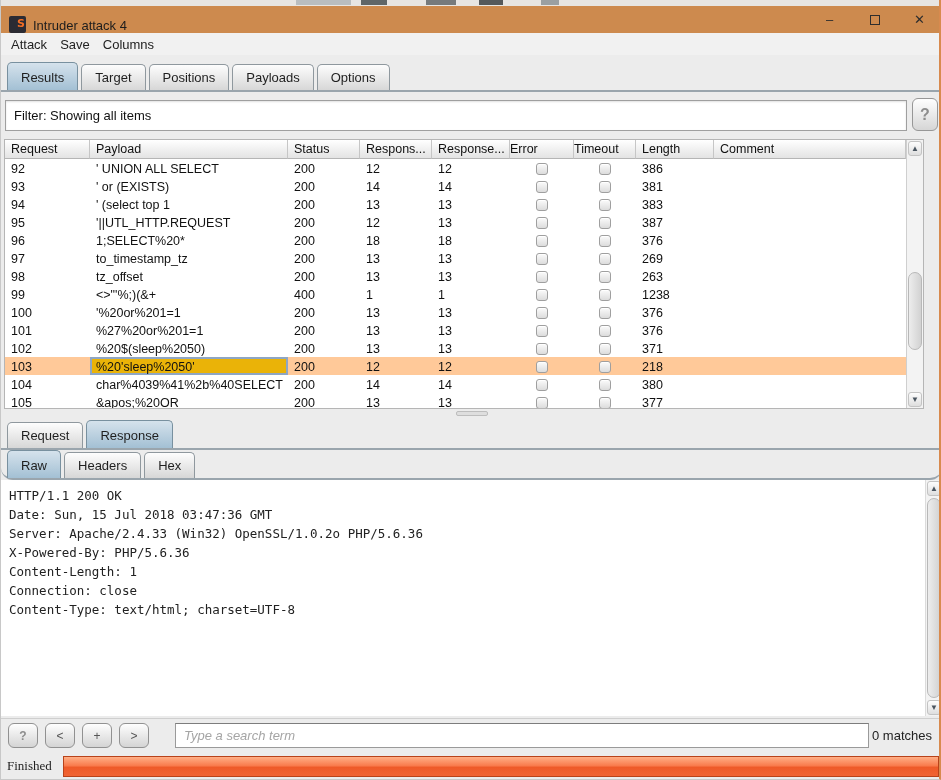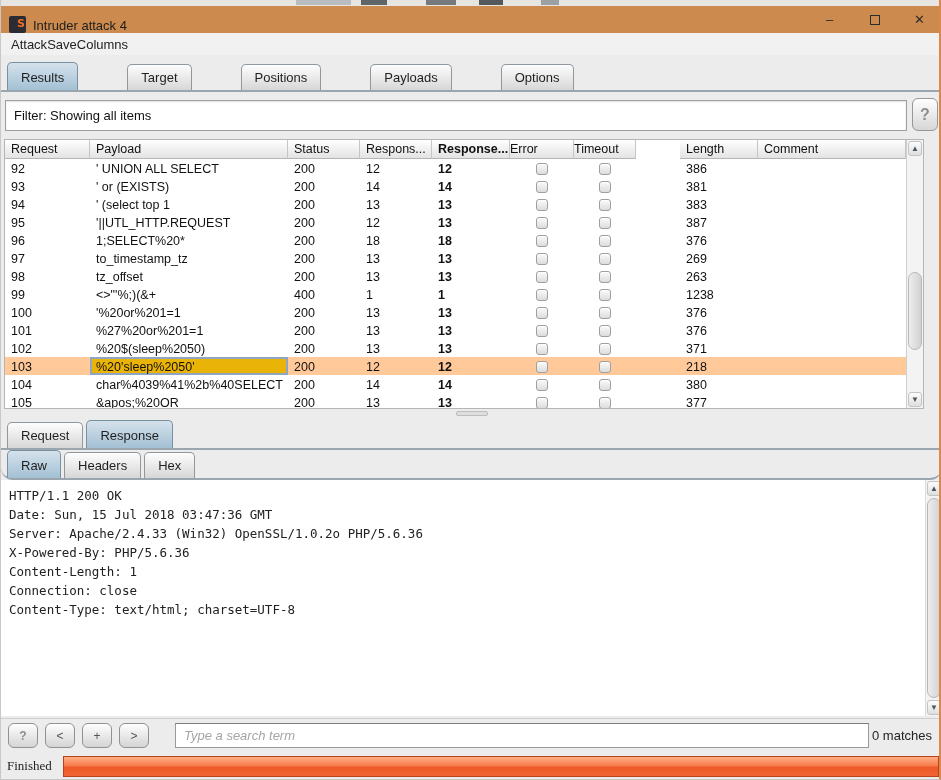--- a/index.html
+++ b/index.html
@@ -19,27 +19,27 @@
   .burp-icon::after { content:"S"; position:absolute; right:1px; top:1px; font-size:11px; font-weight:bold;
                color:#f26d24; font-family:"DejaVu Sans", sans-serif; }
   .title-text { margin-left:7px; font-size:13px; color:#1d1d1d; }
   .win-controls { margin-left:auto; display:flex; align-items:center; height:100%; }
   .win-btn { width:45px; height:100%; display:flex; align-items:center; justify-content:center;
              color:#2d2d2d; font-size:13px; cursor:default; }
   .max-glyph { display:inline-block; width:10px; height:10px; border:1.5px solid #2d2d2d; }
 
   
   .menubar { position:absolute; left:0; top:33px; width:941px; height:22px; background:#f1f1f1;
-             display:flex; align-items:center; padding-left:10px; }
+             display:flex; align-items:center; padding-left:10px; gap:13px; }
   .menu-item { font-size:13px; color:#222; }
 
   
   .tabbar { position:absolute; display:flex; align-items:flex-end; padding-left:6px;
             border-bottom:2px solid #9aa5ad; background:#ececec; }
-  #main-tabbar { left:0; top:55px; width:941px; height:37px;gap:46px; }
+  #main-tabbar { left:0; top:55px; width:941px; height:37px; }
   #msg-tabbar  { left:0; top:418px; width:941px; height:32px; }
   #fmt-tabbar  { left:0; top:450px; width:941px; height:30px;border-radius:12px; }
   .tab { padding:5px 13px 5px 13px; margin-right:3px; border:1px solid #8f989e; border-bottom:none;
          border-radius:5px 5px 0 0; background:linear-gradient(#fdfdfd,#d7d7d7);
          font-size:13px; color:#1f1f1f; position:relative; }
   .tab.selected { background:linear-gradient(#d5e2ec,#a3c0d4); border-color:#78909f; padding-top:7px; }
 
   
   .filter-row { position:absolute; left:0; top:92px; width:941px; height:47px; background:#ececec; }
   .filter-box { position:absolute; left:4px; top:8px; width:902px; height:31px; background:#fff;
@@ -56,23 +56,23 @@
   .thead { display:flex; height:19px; flex:none; }
   .hcell { height:19px; background:linear-gradient(#ffffff,#e3e3e3); border-right:1px solid #c6c6c6;
            border-bottom:1px solid #b5b5b5; font-size:12.5px; color:#111; padding:2px 0 0 6px;
            white-space:nowrap; overflow:hidden; }
   .tbody { flex:1; overflow:hidden; }
   .trow { display:flex; height:18px; background:#fff; }
   .trow.selected { background:#ffc999; }
   .tcell { font-size:12.5px; color:#111; padding:1px 0 0 6px; white-space:nowrap; overflow:hidden;
            display:flex; align-items:center; }
   .cell-focus { box-shadow:inset 0 0 0 2px #8ea6c4; background:#eab308; }
-  .col-0{width:85px;} .col-1{width:198px;} .col-2{width:72px;} .col-3{width:72px;} .col-4{width:78px;font-weight:bold;}
+  .col-0{width:85px;} .col-1{width:198px;} .col-2{width:72px;} .col-3{width:72px;} .col-4{width:78px;}
   .col-5{width:64px; justify-content:center; padding-left:0;} .col-6{width:62px; justify-content:center; padding-left:0;}
-  .col-7{width:78px;margin-left:44px;} .col-8{flex:1;}
+  .col-7{width:78px;} .col-8{flex:1;}
   .checkbox { width:12px; height:12px; border:1px solid #9f9f9f; border-radius:3px;
               background:linear-gradient(#fbfbfb,#dcdcdc); box-shadow:inset 0 1px 0 #fff; }
 
   
   .vscroll { width:17px; flex:none; background:#f3f3f3; border-left:1px solid #cfcfcf; position:relative; }
   .sb-btn { position:absolute; left:1px; width:14px; height:15px; border:1px solid #c3c3c3; border-radius:3px;
             background:linear-gradient(#fdfdfd,#dedede); color:#4a5560; font-size:8px; line-height:13px;
             text-align:center; }
   .sb-up { top:1px; } .sb-down { bottom:1px; }
   .sb-thumb { position:absolute; left:1px; width:14px; border:1px solid #b8b8b8; border-radius:8px;

